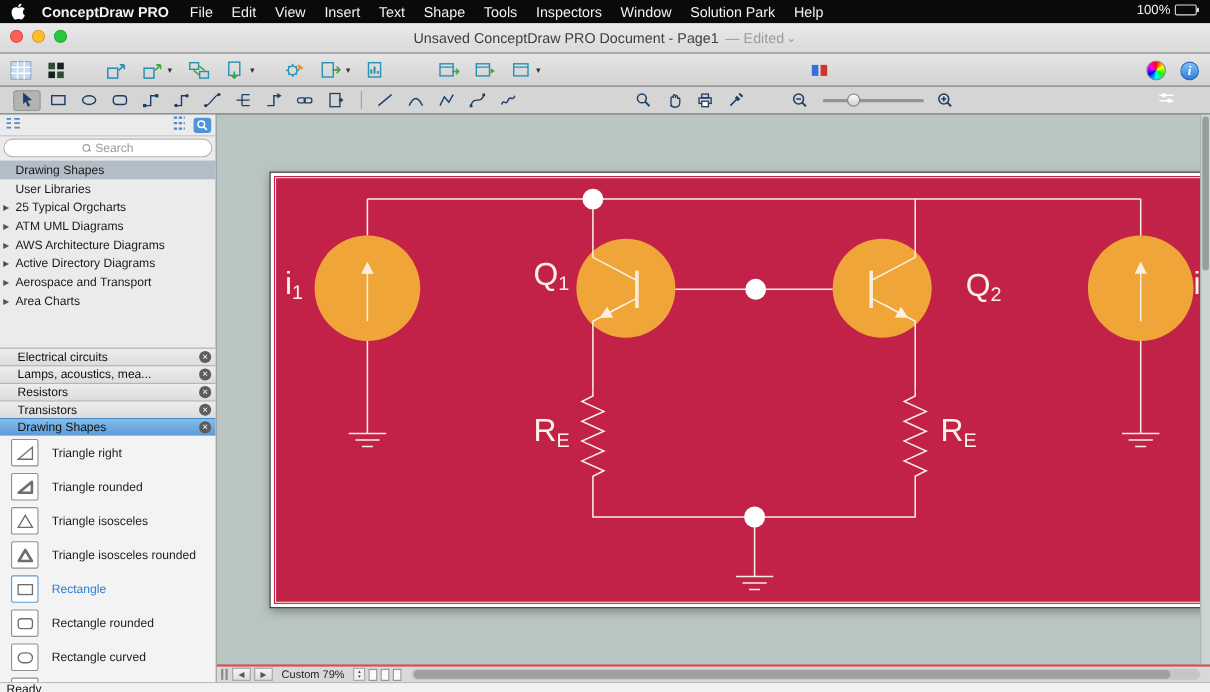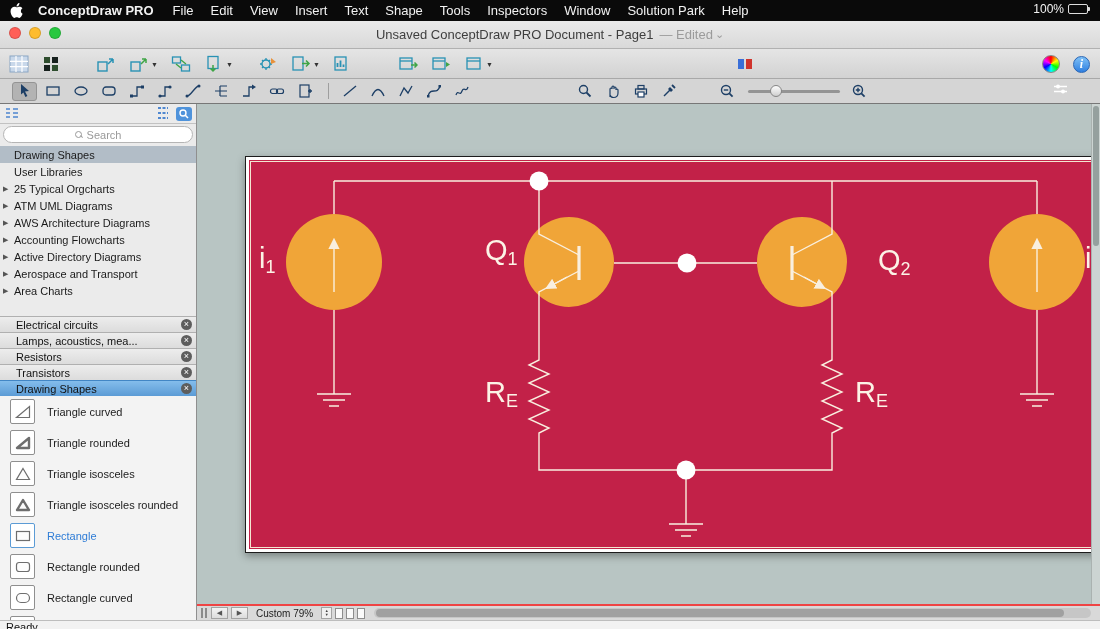--- a/index.html
+++ b/index.html
@@ -594,24 +594,20 @@
       <div class="lib-row">
           <span class="tri">▶</span>
           <span>ATM UML Diagrams</span>
         </div>
       <div class="lib-row">
           <span class="tri">▶</span>
           <span>AWS Architecture Diagrams</span>
         </div>
       <div class="lib-row">
           <span class="tri">▶</span>
-          <span>Accounting Flowcharts</span>
-        </div>
-      <div class="lib-row">
-          <span class="tri">▶</span>
           <span>Active Directory Diagrams</span>
         </div>
       <div class="lib-row">
           <span class="tri">▶</span>
           <span>Aerospace and Transport</span>
         </div>
       <div class="lib-row">
           <span class="tri">▶</span>
           <span>Area Charts</span>
         </div>
@@ -638,21 +634,21 @@
           <span class="close-btn">×</span>
         </div>
     </div>
     <div class="shapes">
       <div class="shape-row">
           <span class="shape-ic">
             <svg width="18" height="16">
               <use href="#s-tri-r"></use>
             </svg>
           </span>
-          <span>Triangle curved</span>
+          <span>Triangle right</span>
         </div>
       <div class="shape-row">
           <span class="shape-ic">
             <svg width="18" height="16">
               <use href="#s-tri-ro"></use>
             </svg>
           </span>
           <span>Triangle rounded</span>
         </div>
       <div class="shape-row">

